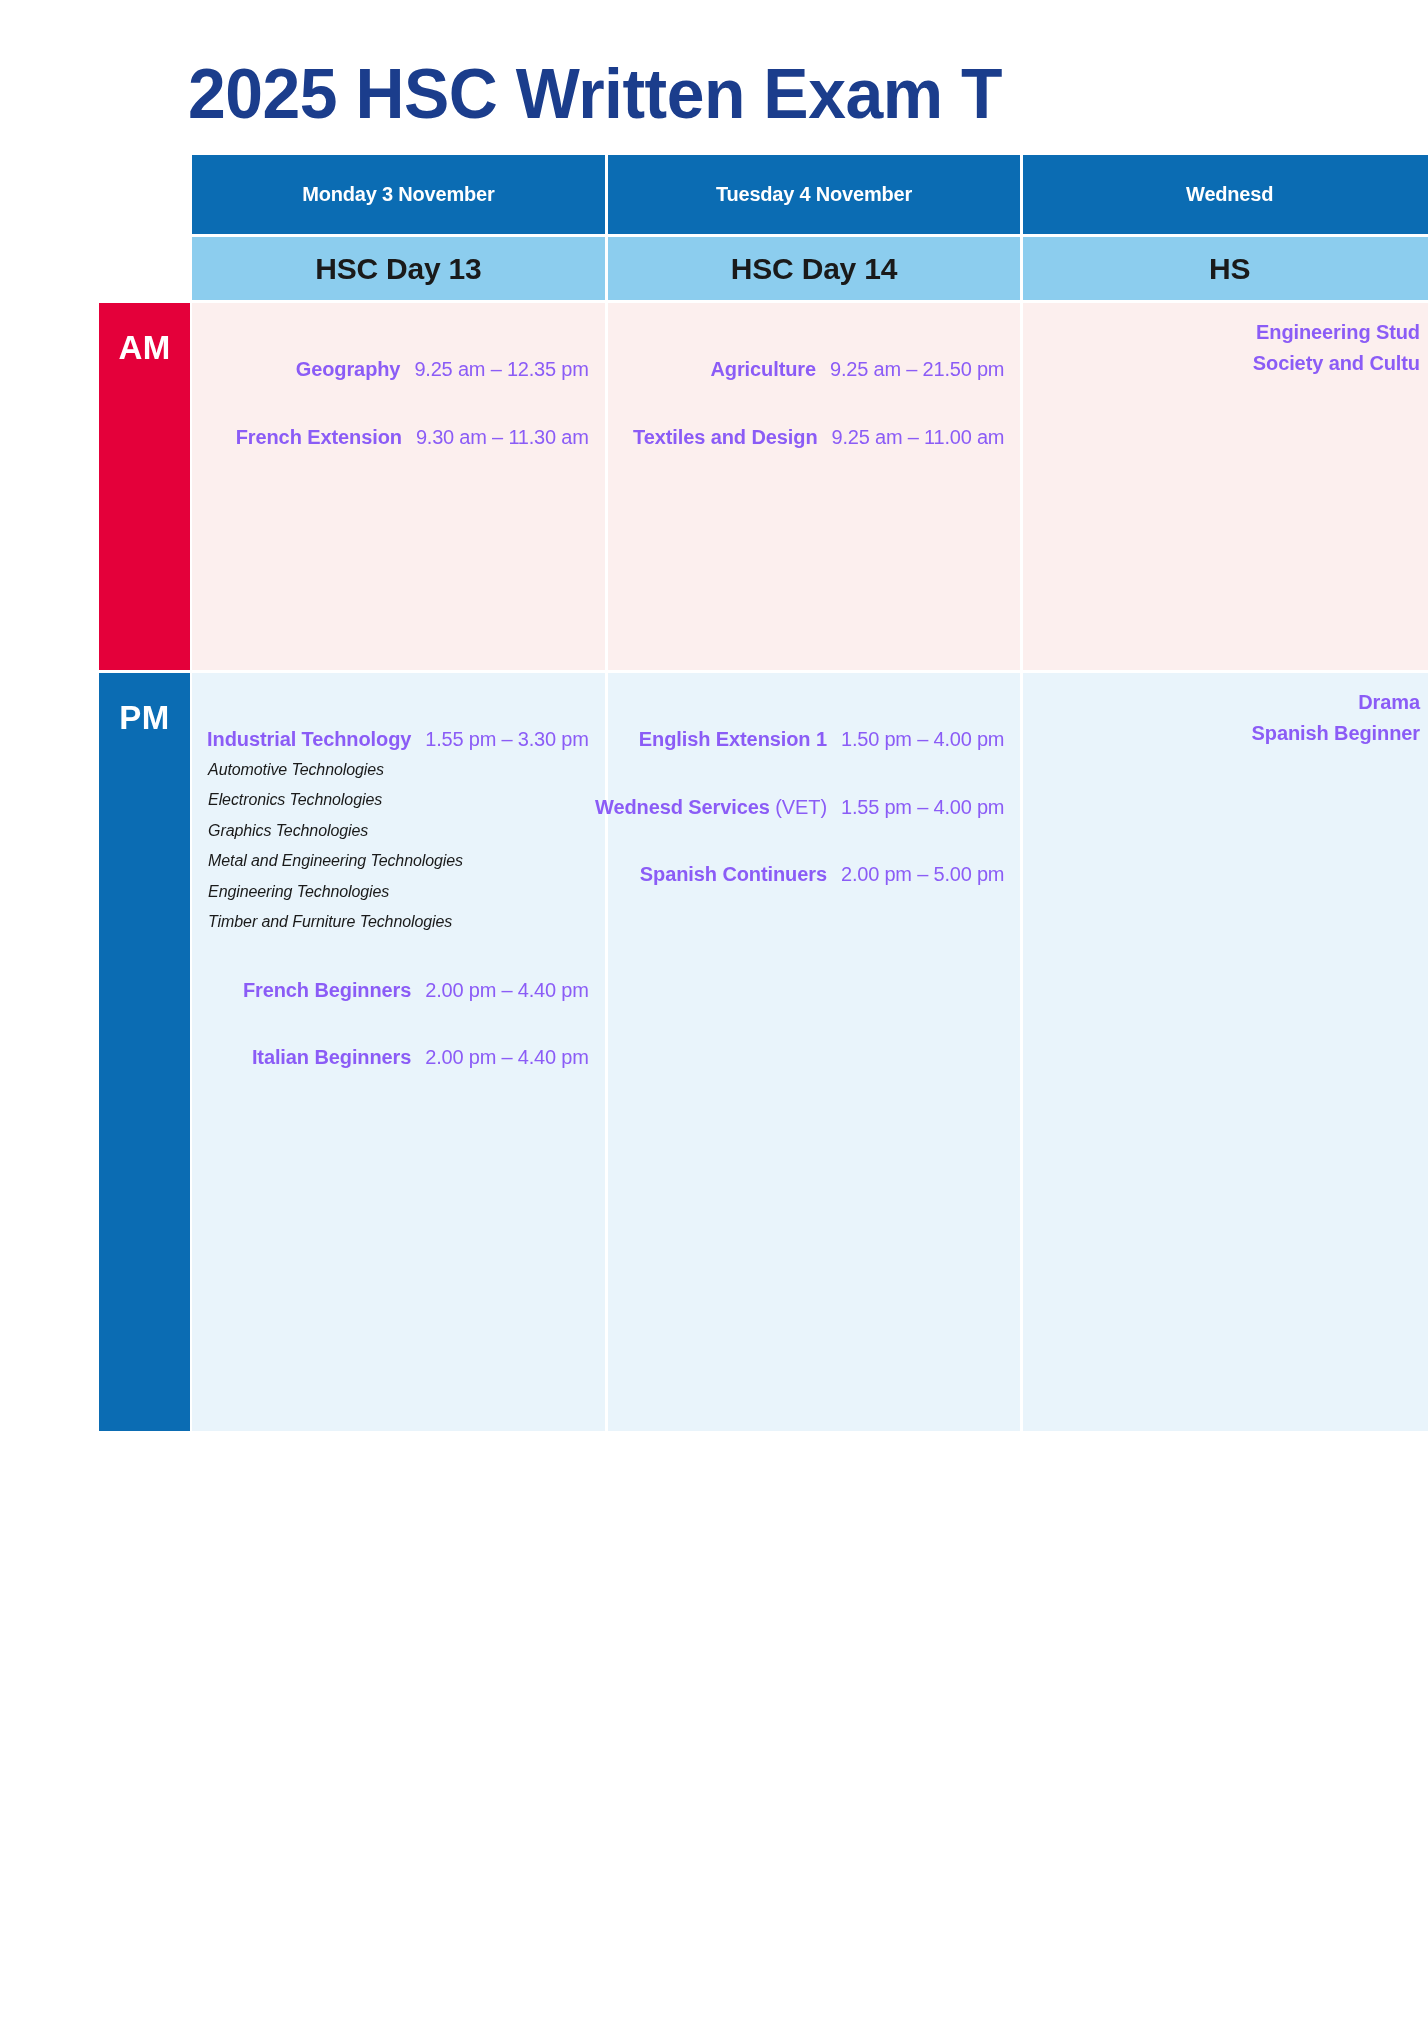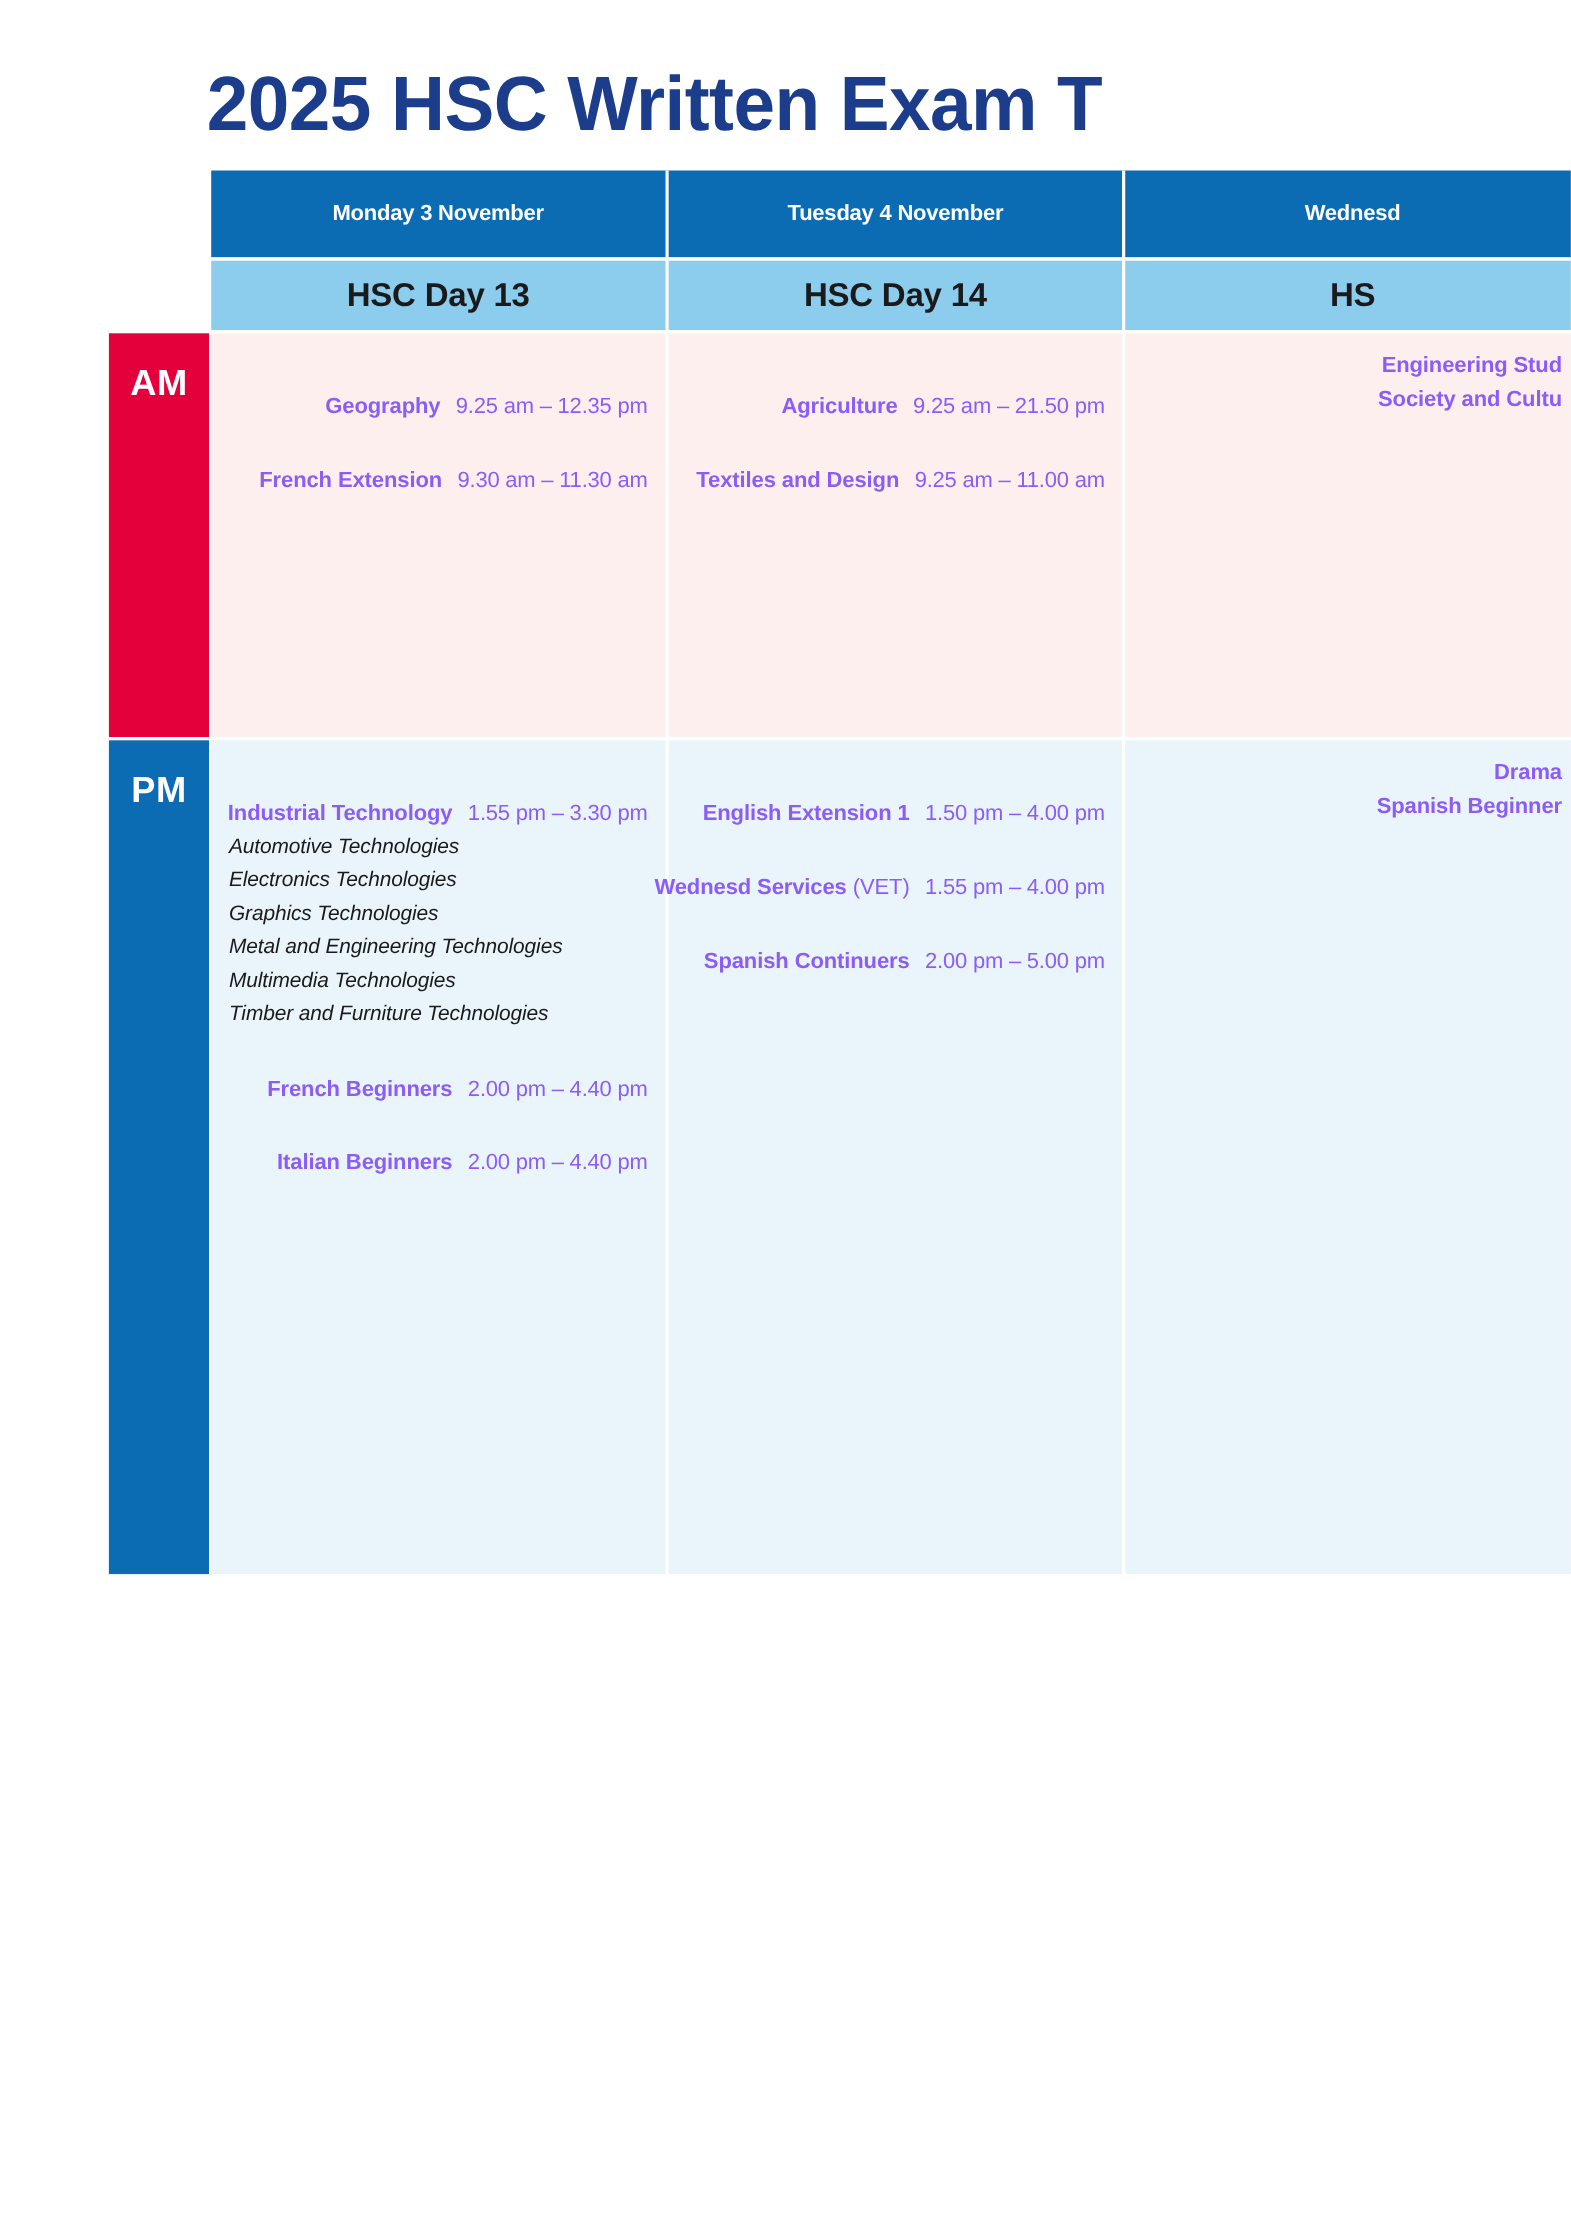--- a/index.html
+++ b/index.html
@@ -116,21 +116,21 @@
     font-size: 20px;
     line-height: 30.5px;
     color: #8b5cf6;
     white-space: nowrap;
   }
   .row .subj { font-weight: bold; letter-spacing: -0.1px; }
   .row .subj .vet { font-weight: normal; }
   .row .time { font-weight: normal; letter-spacing: -0.2px; padding-left: 14px; margin-top: 37px; }
 
   .sub-item {
-    font-size: 19px;
+    font-size: 16px;
     line-height: 30.5px;
     font-style: italic;
     color: #1a1a1a;
     white-space: nowrap;
     letter-spacing: -0.1px;
   }
 
   .am-pad { height: 208px; }
   .pm-pad { height: 348px; }
 </style>
@@ -210,21 +210,21 @@
 
           <td class="cell cell-pm">
             <div class="row">
               <span class="subj">Industrial Technology</span>
               <span class="time">1.55 pm – 3.30 pm</span>
             </div>
             <div class="sub-item">Automotive Technologies</div>
             <div class="sub-item">Electronics Technologies</div>
             <div class="sub-item">Graphics Technologies</div>
             <div class="sub-item">Metal and Engineering Technologies</div>
-            <div class="sub-item">Multimedia Technologies</div>
+            <div class="sub-item">Engineering Technologies</div>
             <div class="sub-item">Timber and Furniture Technologies</div>
             <div class="row">
               <span class="subj">French Beginners</span>
               <span class="time">2.00 pm – 4.40 pm</span>
             </div>
             <div class="row">
               <span class="subj">Italian Beginners</span>
               <span class="time">2.00 pm – 4.40 pm</span>
             </div>
             <div class="pm-pad"></div>

